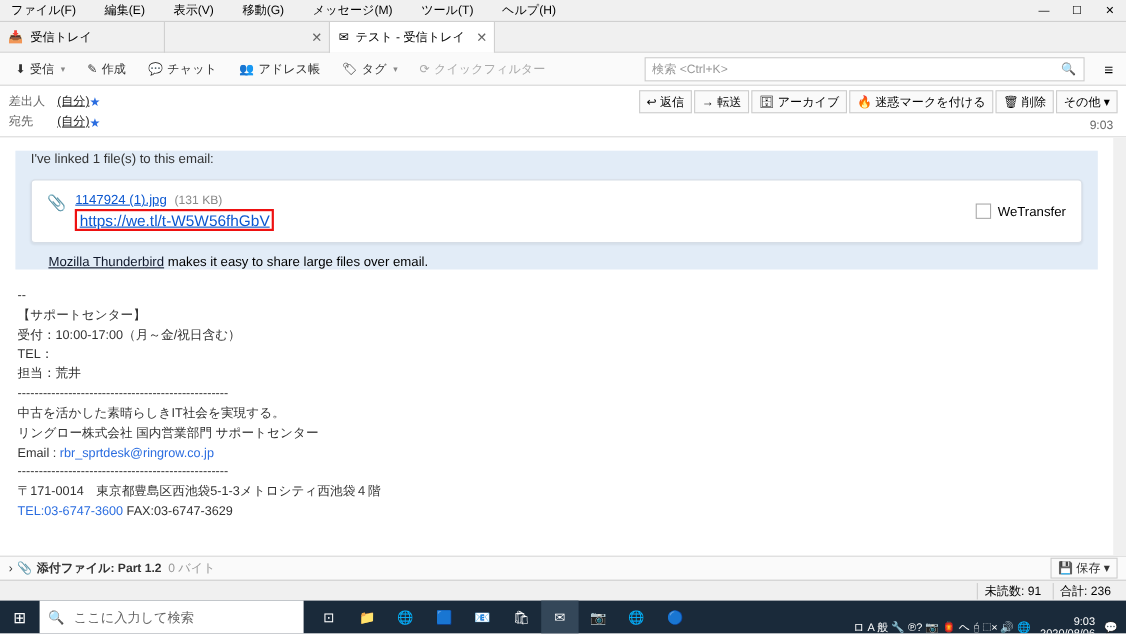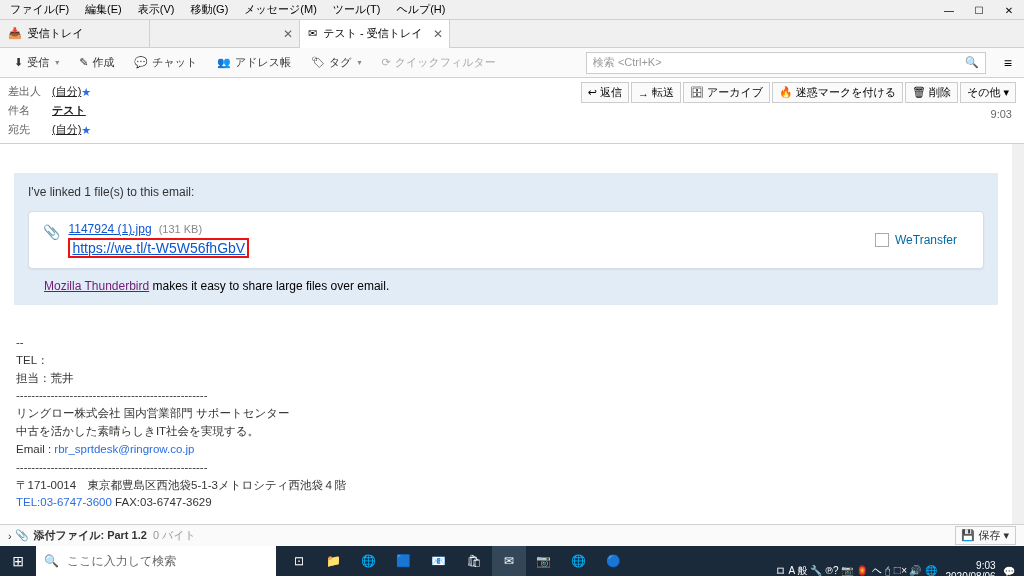--- a/index.html
+++ b/index.html
@@ -1,18 +1,18 @@
 <!DOCTYPE html>
 <html><head>
 <meta charset="utf-8">
 <style>
 * { margin: 0; padding: 0; box-sizing: border-box; font-family: "Meiryo UI", "Segoe UI", sans-serif; }
 body { width: 1024px; height: 576px; background: #f0f0f0; font-size: 11px; overflow: hidden; position: relative; }
 
-.menubar { height: 20px; background: #f0f0f0; display: flex; align-items: center; padding: 0 4px; gap: 4px; border-bottom: 1px solid #d0d0d0; }
+.menubar { height: 20px; background: #f0f0f0; display: flex; align-items: center; padding: 0 4px; gap: 14px; border-bottom: 1px solid #d0d0d0; }
 .menubar span { padding: 2px 6px; cursor: default; }
 .winctrl { position: absolute; right: 0; top: 0; display: flex; }
 .winctrl div { width: 30px; height: 20px; display: flex; align-items: center; justify-content: center; font-size: 10px; }
 
 .tabbar { height: 28px; background: #f0f0f0; display: flex; align-items: center; border-bottom: 1px solid #d0d0d0; }
 .tab { height: 28px; display: flex; align-items: center; padding: 0 8px; gap: 6px; border-right: 1px solid #d0d0d0; min-width: 150px; position: relative; }
 .tab.active { background: #fff; }
 .tab .close { position: absolute; right: 6px; font-size: 12px; color: #666; }
 
 .toolbar { height: 30px; background: #fafafa; display: flex; align-items: center; padding: 0 6px; gap: 4px; border-bottom: 1px solid #d0d0d0; }
@@ -26,33 +26,33 @@
 .msgheader .row .lbl { width: 44px; }
 .msgheader .row .val { color: #222; text-decoration: underline; }
 .star { color: #2b6de0; font-size: 11px; }
 .actions { position: absolute; right: 8px; top: 4px; display: flex; gap: 2px; align-items: center; }
 .abtn { border: 1px solid #ccc; background: #fafafa; padding: 2px 6px; font-size: 11px; display: flex; align-items: center; gap: 3px; }
 .time { position: absolute; right: 12px; top: 30px; font-size: 11px; color: #666; }
 
 .bodyarea { background: #fff; height: 380px; overflow-y: auto; position: relative; border-right: 12px solid #f0f0f0; }
 .bodyarea::-webkit-scrollbar { width: 12px; }
 
-.linkedbox { margin: 29px 14px; background: #e2ecf7; padding: 12px 14px; }
+.linkedbox { margin: 12px 14px; background: #e2ecf7; padding: 0 14px; }
 .linkedbox .title { font-size: 12px; color: #333; margin-bottom: 12px; }
 .filecard { background: #fff; border: 1px solid #d6dde6; border-radius: 4px; padding: 10px 14px; display: flex; align-items: flex-start; gap: 8px; box-shadow: 0 1px 2px rgba(0,0,0,0.06); position: relative; }
 .clip { font-size: 14px; margin-top: 2px; }
 .fileinfo .fname { color: #0b57d0; text-decoration: underline; font-size: 12px; }
 .fileinfo .fsize { color: #888; font-size: 11px; margin-left: 4px; text-align: right; }
 .urlbox { border: 2px solid #e11; display: inline-block; padding: 0 2px; margin-top: 2px; }
 .urlbox a { color: #0b57d0; text-decoration: underline; font-size: 14px; }
-.provider { position: absolute; right: 26px; top: 50%; transform: translateY(-50%); display: flex; align-items: flex-start; gap: 6px; font-size: 12px; color: #0369a1; }
+.provider { position: absolute; right: 14px; top: 50%; transform: translateY(-50%); display: flex; align-items: flex-start; gap: 6px; font-size: 12px; color: #000000; }
 .provider .picon { width: 14px; height: 14px; border: 1px solid #aaa; display: inline-block; }
 
 .promo { margin: 10px 16px 0; font-size: 12px; }
-.promo a { color: #701a75; text-decoration: underline; }
+.promo a { color: #0f172a; text-decoration: underline; }
 
 .sig { margin: 16px 16px; font-size: 11.5px; color: #333; line-height: 1.55; }
 .sig a { color: #2b6de0; }
 
 .attbar { height: 22px; background: #fafafa; border-top: 1px solid #d0d0d0; display: flex; align-items: center; padding: 0 8px; font-size: 11px; color: #333; }
 .attbar .savebtn { margin-left: auto; border: 1px solid #ccc; padding: 1px 6px; display: flex; align-items: center; gap: 3px; }
 
 .statusbar { height: 20px; background: #f0f0f0; border-top: 1px solid #d0d0d0; display: flex; align-items: center; justify-content: flex-end; padding: 0 8px; font-size: 11px; gap: 4px; }
 .statusbar span { border-left: 1px solid #ccc; padding: 0 6px; }
 
@@ -129,24 +129,20 @@
     <span style="margin-left:auto">🔍</span>
   </div>
   <div class="hamburger">≡</div>
 </div>
 
 <div class="msgheader">
   <div class="row">
       <span class="lbl">差出人</span>
       <span class="val">(自分)</span>
       <span class="star">★</span>
-    </div>
-  <div class="row">
-      <span class="lbl">件名</span>
-      <b class="val">テスト</b>
     </div>
   <div class="row">
       <span class="lbl">宛先</span>
       <span class="val">(自分)</span>
       <span class="star">★</span>
     </div>
   <div class="actions">
     <div class="abtn">
         <span>↩</span>
         <span>返信</span>
@@ -194,25 +190,27 @@
         <span>WeTransfer</span>
       </div>
     </div>
     <div class="promo">
       <a>Mozilla Thunderbird</a><span> makes it easy to share large files over email.</span>
     </div>
   </div>
 
   <div class="sig">
     <div>--</div>
+    <div>【サポートセンター】</div>
+    <div>受付：10:00-17:00（月～金/祝日含む）</div>
     <div>TEL：</div>
     <div>担当：荒井</div>
     <div>--------------------------------------------------</div>
+    <div>中古を活かした素晴らしきIT社会を実現する。</div>
     <div>リングロー株式会社  国内営業部門  サポートセンター</div>
-    <div>中古を活かした素晴らしきIT社会を実現する。</div>
     <div><span>Email : </span><a>rbr_sprtdesk@ringrow.co.jp</a></div>
     <div>--------------------------------------------------</div>
     <div>〒171-0014　東京都豊島区西池袋5-1-3メトロシティ西池袋４階</div>
     <div><a>TEL:03-6747-3600</a><span>      FAX:03-6747-3629</span></div>
   </div>
 </div>
 
 <div class="attbar">
   <span>›</span>
   <span style="margin:0 4px">📎</span>

